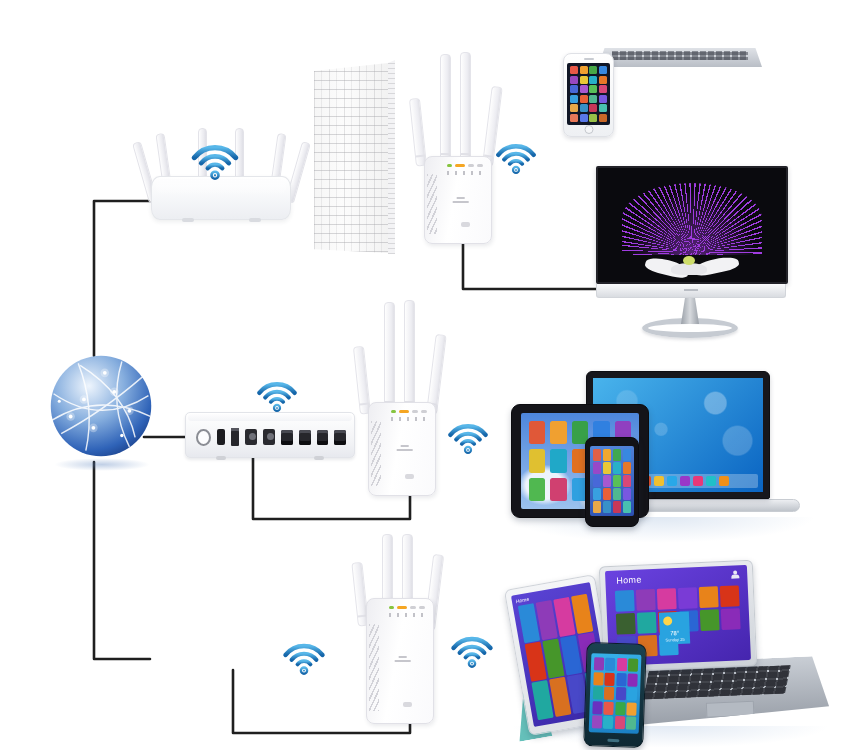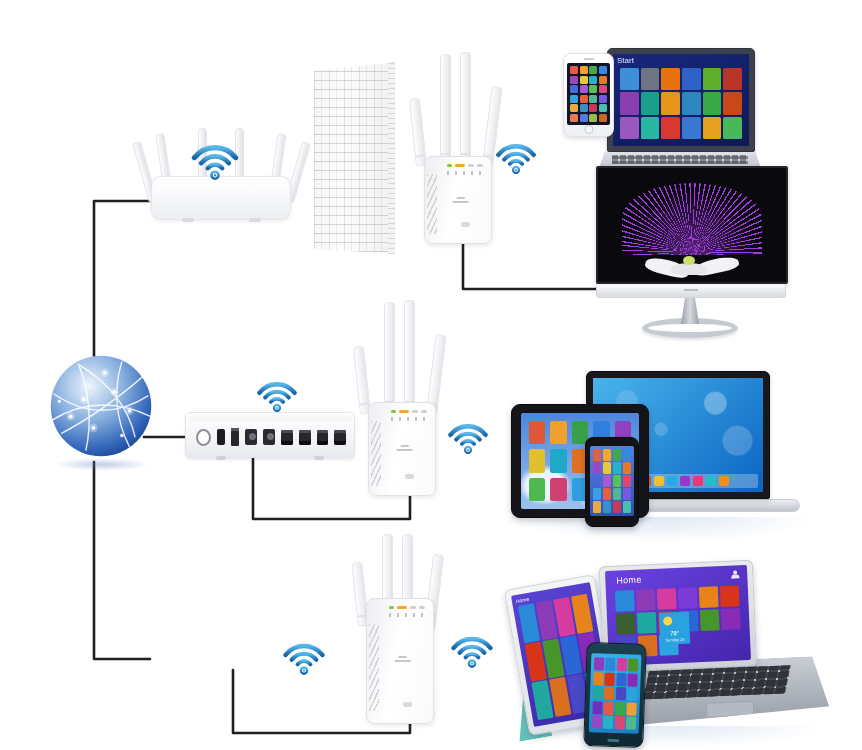--- a/index.html
+++ b/index.html
@@ -449,45 +449,20 @@
           <i class="tile" style="background: rgb(232, 120, 88);"></i>
           <i class="tile" style="background: rgb(88, 120, 232);"></i>
           <i class="tile" style="background: rgb(152, 192, 72);"></i>
           <i class="tile" style="background: rgb(200, 104, 40);"></i>
         </div>
     </div>
     <span class="home"></span>
   </div>
 
   <div class="laptop-top">
-    <div class="lid">
-      <div class="scr">
-        <span class="start">Start</span>
-        <div class="grid">
-            <i class="tile" style="background: rgb(63, 143, 216);"></i>
-            <i class="tile" style="background: rgb(110, 116, 128);"></i>
-            <i class="tile" style="background: rgb(232, 114, 14);"></i>
-            <i class="tile" style="background: rgb(46, 98, 200);"></i>
-            <i class="tile" style="background: rgb(95, 174, 46);"></i>
-            <i class="tile" style="background: rgb(184, 52, 40);"></i>
-            <i class="tile" style="background: rgb(138, 63, 176);"></i>
-            <i class="tile" style="background: rgb(24, 160, 138);"></i>
-            <i class="tile" style="background: rgb(232, 148, 24);"></i>
-            <i class="tile" style="background: rgb(46, 134, 192);"></i>
-            <i class="tile" style="background: rgb(56, 168, 72);"></i>
-            <i class="tile" style="background: rgb(200, 72, 24);"></i>
-            <i class="tile" style="background: rgb(152, 88, 192);"></i>
-            <i class="tile" style="background: rgb(40, 184, 160);"></i>
-            <i class="tile" style="background: rgb(216, 56, 48);"></i>
-            <i class="tile" style="background: rgb(56, 120, 208);"></i>
-            <i class="tile" style="background: rgb(232, 160, 32);"></i>
-            <i class="tile" style="background: rgb(72, 184, 88);"></i>
-          </div>
-      </div>
-    </div>
     <div class="base">
       <span class="keys"></span>
     </div>
   </div>
 
   <div class="monitor">
     <div class="mscr">
       <span class="rays"></span>
       <span class="petals">
           <i></i>

